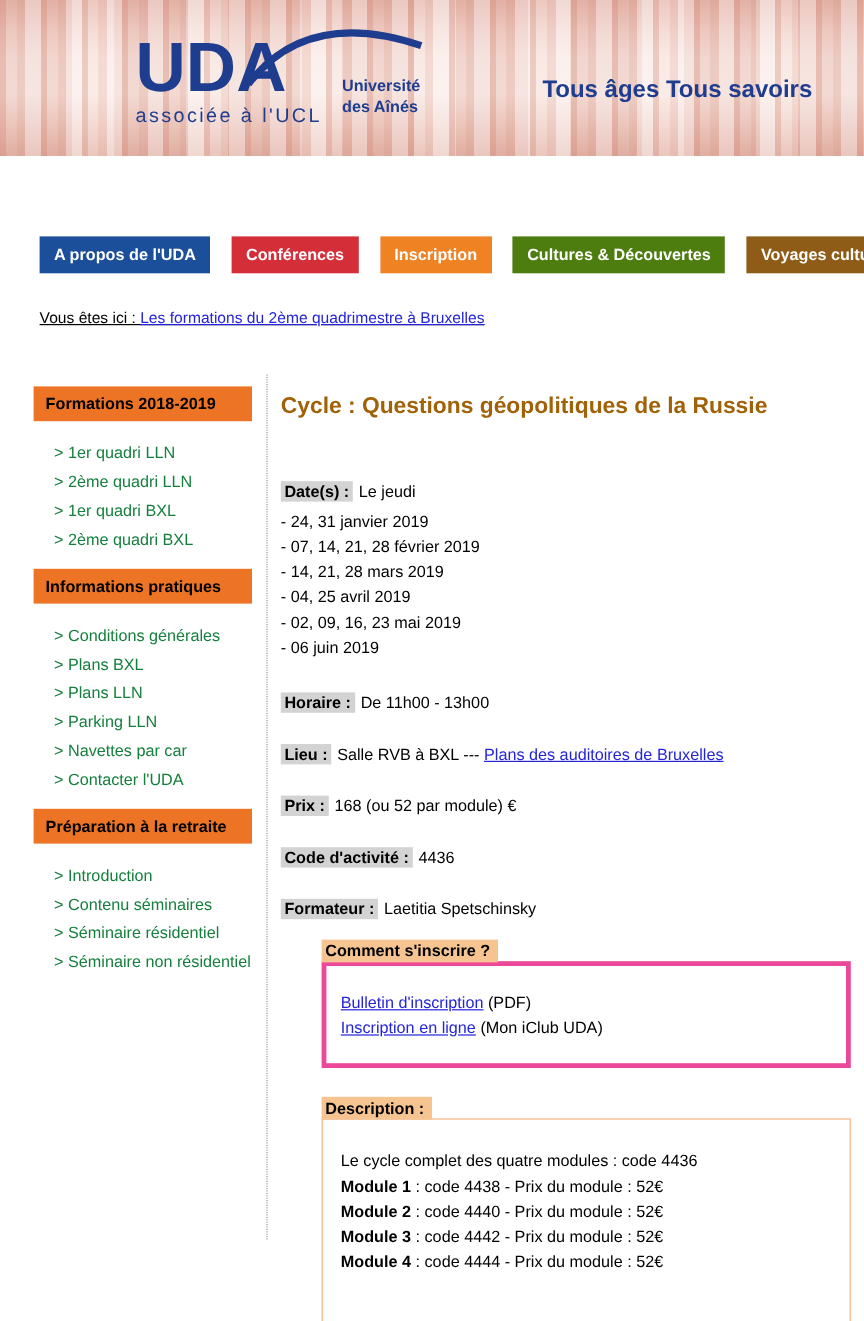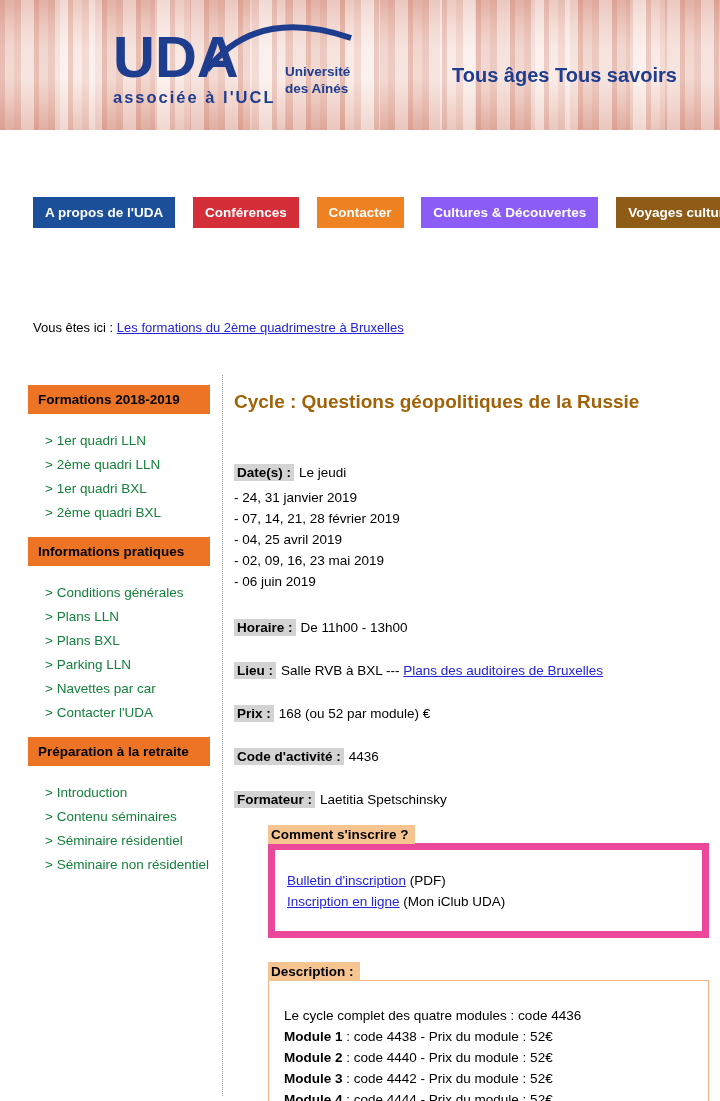--- a/index.html
+++ b/index.html
@@ -12,54 +12,54 @@
     position:relative;height:130px;overflow:hidden;
     background:
       repeating-linear-gradient(90deg, rgba(206,122,102,0.28) 0 5px, rgba(255,255,255,0) 5px 14px, rgba(206,122,102,0.14) 14px 21px, rgba(255,255,255,0.30) 21px 34px),
       repeating-linear-gradient(90deg, rgba(190,100,84,0.10) 0 60px, rgba(255,255,255,0.22) 60px 95px),
       linear-gradient(180deg,#E6B9AE 0px,#F2D3CB 26px,#F7E3DD 48px,#F8E7E1 78px,#F1D2C9 102px,#E4B6AA 130px);
   }
   .logo{position:absolute;left:113px;top:28px;}
   .logo-arc{position:absolute;left:88px;top:-12px;}
   .uda{font-size:58px;line-height:1;font-weight:bold;color:#1E3D8F;letter-spacing:0px;}
   .logo-sub{position:absolute;left:172px;top:36px;color:#1E3D8F;font-size:13.5px;font-weight:bold;line-height:1.25;}
-  .logo-base{margin-top:2px;color:#1E3D8F;font-size:16.5px;font-weight:bold;letter-spacing:2px;}
+  .logo-base{margin-top:2px;color:#1E3D8F;font-size:16.5px;font-weight:normal;letter-spacing:2px;}
   .tagline{position:absolute;left:452px;top:64px;color:#1E3D8F;font-size:20px;font-weight:bold;}
   
   .nav{padding:67px 0 0 33px;white-space:nowrap;overflow:hidden;width:687px;}
   .nav-btn{display:inline-block;color:#fff;font-weight:bold;font-size:13.5px;
     padding:8px 12px;margin-right:14px;cursor:pointer;}
   .nav-c0{background:#1B4F9A;}
   .nav-c1{background:#D42E39;}
   .nav-c2{background:#EF8222;}
-  .nav-c3{background:#8b5cf6;}
+  .nav-c3{background:#4d7c0f;}
   .nav-c4{background:#8F5C17;}
   
-  .breadcrumb{margin:92px 0 0 33px;font-size:13px;}
+  .breadcrumb{margin:29px 0 0 33px;font-size:13px;text-decoration:underline;}
   a.lnk{color:#2424DB;text-decoration:underline;cursor:pointer;}
   
   .content{display:flex;align-items:stretch;margin-top:40px;height:721px;}
   .sidebar{width:222px;box-sizing:border-box;padding:0 12px 0 28px;flex:none;}
   .side-header{background:#ED7424;color:#000000;font-weight:bold;font-size:13.5px;
     padding:7px 8px 7px 10px;margin:10px 0 15px;}
   .side-item{padding-left:17px;line-height:24px;color:#15803d;text-decoration:none;display:block;cursor:pointer;}
   .side-group{margin-bottom:12px;}
   .divider{flex:none;width:0;border-left:1px dotted #999;}
   .main{flex:none;width:486px;box-sizing:border-box;padding-left:11px;}
   .page-title{color:#a16207;font-size:19px;font-weight:bold;margin:16px 0 0 0;}
   .detail-dates{margin-top:52px;}
   .detail-row{margin-top:28px;}
   .dlabel{background:#D3D3D3;font-weight:bold;padding:1px 3px;margin-right:5px;}
   .date-line{line-height:21px;}
   .date-first{margin-bottom:7px;}
   .section{margin-top:18px;margin-left:34px;}
   .section-desc{margin-top:24px;}
   .section-title{display:inline-block;background:#F6C491;font-weight:bold;
     padding:2px 6px 2px 3px;margin:0 0 -1px 0;position:relative;z-index:1;}
-  .section-box{border:7px solid #ec4899;padding:20px 12px 19px 12px;}
+  .section-box{border:4px solid #ec4899;padding:20px 12px 19px 12px;}
   .box-line{line-height:21px;}
   .section-box-desc{border:1px solid #F3B185;padding:24px 12px 40px 15px;}
   b.mod{font-weight:bold;}
 </style>
 </head>
 <body>
 
 <div class="banner">
   <div class="logo">
     <svg class="logo-arc" width="180" height="60" viewBox="0 0 180 60">
@@ -71,21 +71,21 @@
       <div>des Aînés</div>
     </div>
     <div class="logo-base">associée à l'UCL</div>
   </div>
   <div class="tagline">Tous âges Tous savoirs</div>
 </div>
 
 <div class="nav">
   <span class="nav-btn nav-c0">A propos de l'UDA</span>
   <span class="nav-btn nav-c1">Conférences</span>
-  <span class="nav-btn nav-c2">Contacter</span>
+  <span class="nav-btn nav-c2">Inscription</span>
   <span class="nav-btn nav-c3">Cultures &amp; Découvertes</span>
   <span class="nav-btn nav-c4">Voyages culturels</span>
   
 </div>
 
 <div class="breadcrumb">
   <span>Vous êtes ici : </span><a class="lnk">Les formations du 2ème quadrimestre à Bruxelles</a>
 </div>
 
 <div class="content">
@@ -94,22 +94,22 @@
     <div class="side-header">Formations 2018-2019</div>
     <div class="side-group">
       <a class="side-item"><span>&gt; </span><span>1er quadri LLN</span></a>
       <a class="side-item"><span>&gt; </span><span>2ème quadri LLN</span></a>
       <a class="side-item"><span>&gt; </span><span>1er quadri BXL</span></a>
       <a class="side-item"><span>&gt; </span><span>2ème quadri BXL</span></a>
     </div>
     <div class="side-header">Informations pratiques</div>
     <div class="side-group">
       <a class="side-item"><span>&gt; </span><span>Conditions générales</span></a>
+      <a class="side-item"><span>&gt; </span><span>Plans BXL</span></a>
       <a class="side-item"><span>&gt; </span><span>Plans LLN</span></a>
-      <a class="side-item"><span>&gt; </span><span>Plans BXL</span></a>
       <a class="side-item"><span>&gt; </span><span>Parking LLN</span></a>
       <a class="side-item"><span>&gt; </span><span>Navettes par car</span></a>
       <a class="side-item"><span>&gt; </span><span>Contacter l'UDA</span></a>
     </div>
     <div class="side-header">Préparation à la retraite</div>
     <div class="side-group">
       <a class="side-item"><span>&gt; </span><span>Introduction</span></a>
       <a class="side-item"><span>&gt; </span><span>Contenu séminaires</span></a>
       <a class="side-item"><span>&gt; </span><span>Séminaire résidentiel</span></a>
       <a class="side-item"><span>&gt; </span><span>Séminaire non résidentiel</span></a>
@@ -120,20 +120,21 @@
 
   <div class="main">
     <div class="page-title">Cycle : Questions géopolitiques de la Russie</div>
 
     <div class="detail-dates">
       <div class="date-first">
         <span class="dlabel">Date(s) :</span><span>Le jeudi</span>
       </div>
       <div class="date-line">- 24, 31 janvier 2019</div>
       <div class="date-line">- 07, 14, 21, 28 février 2019</div>
+      <div class="date-line">- 14, 21, 28 mars 2019</div>
       <div class="date-line">- 04, 25 avril 2019</div>
       <div class="date-line">- 02, 09, 16, 23 mai 2019</div>
       <div class="date-line">- 06 juin 2019</div>
     </div>
 
     <div class="detail-row">
       <span class="dlabel">Horaire :</span><span>De 11h00 - 13h00</span>
     </div>
 
     <div class="detail-row">

